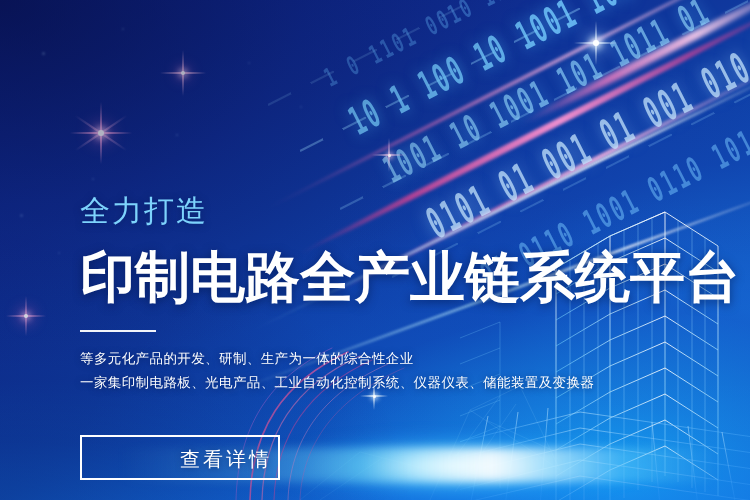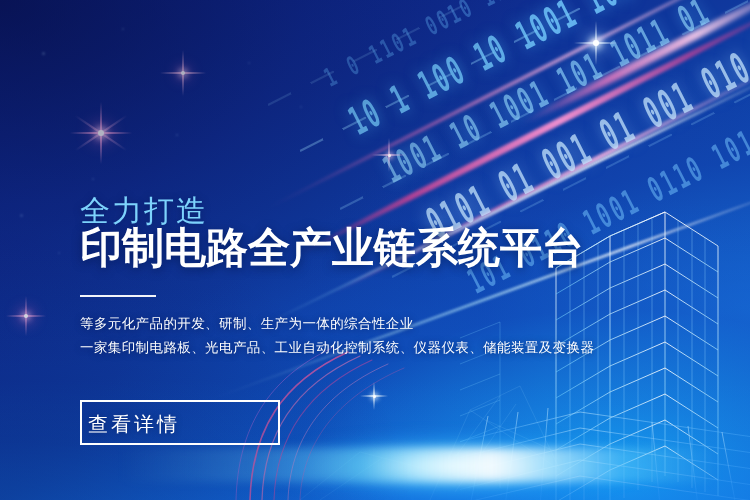--- a/index.html
+++ b/index.html
@@ -169,22 +169,22 @@
   .eyebrow {
     font-size: 30px;
     line-height: 1;
     color: #7dd3fc;
     letter-spacing: 2px;
     font-weight: 400;
     text-shadow: 0 1px 7px rgba(0,20,70,0.55);
   }
 
   .headline {
-    margin-top: 0;
-    font-size: 42px;
+    margin-top: 22px;
+    font-size: 55px;
     line-height: 1.06;
     color: #ffffff;
     font-weight: 700;
     letter-spacing: 0px;
     white-space: nowrap;
     text-shadow: 0 2px 10px rgba(0,20,70,0.60);
   }
 
   .rule {
     margin-top: 24px;
@@ -209,21 +209,21 @@
     margin-top: 40px;
     width: 200px;
     height: 45px;
     line-height: 43px;
     box-sizing: border-box;
     border: 2px solid #ffffff;
     background: transparent;
     color: #ffffff;
     font-size: 20px;
     letter-spacing: 3px;
-    text-align: left;
+    text-align: right;
     font-family: inherit;
     cursor: pointer;
     text-shadow: 0 1px 6px rgba(0,20,70,0.5);
   }
 </style>
 </head>
 <body>
 
 <div id="banner">
 

